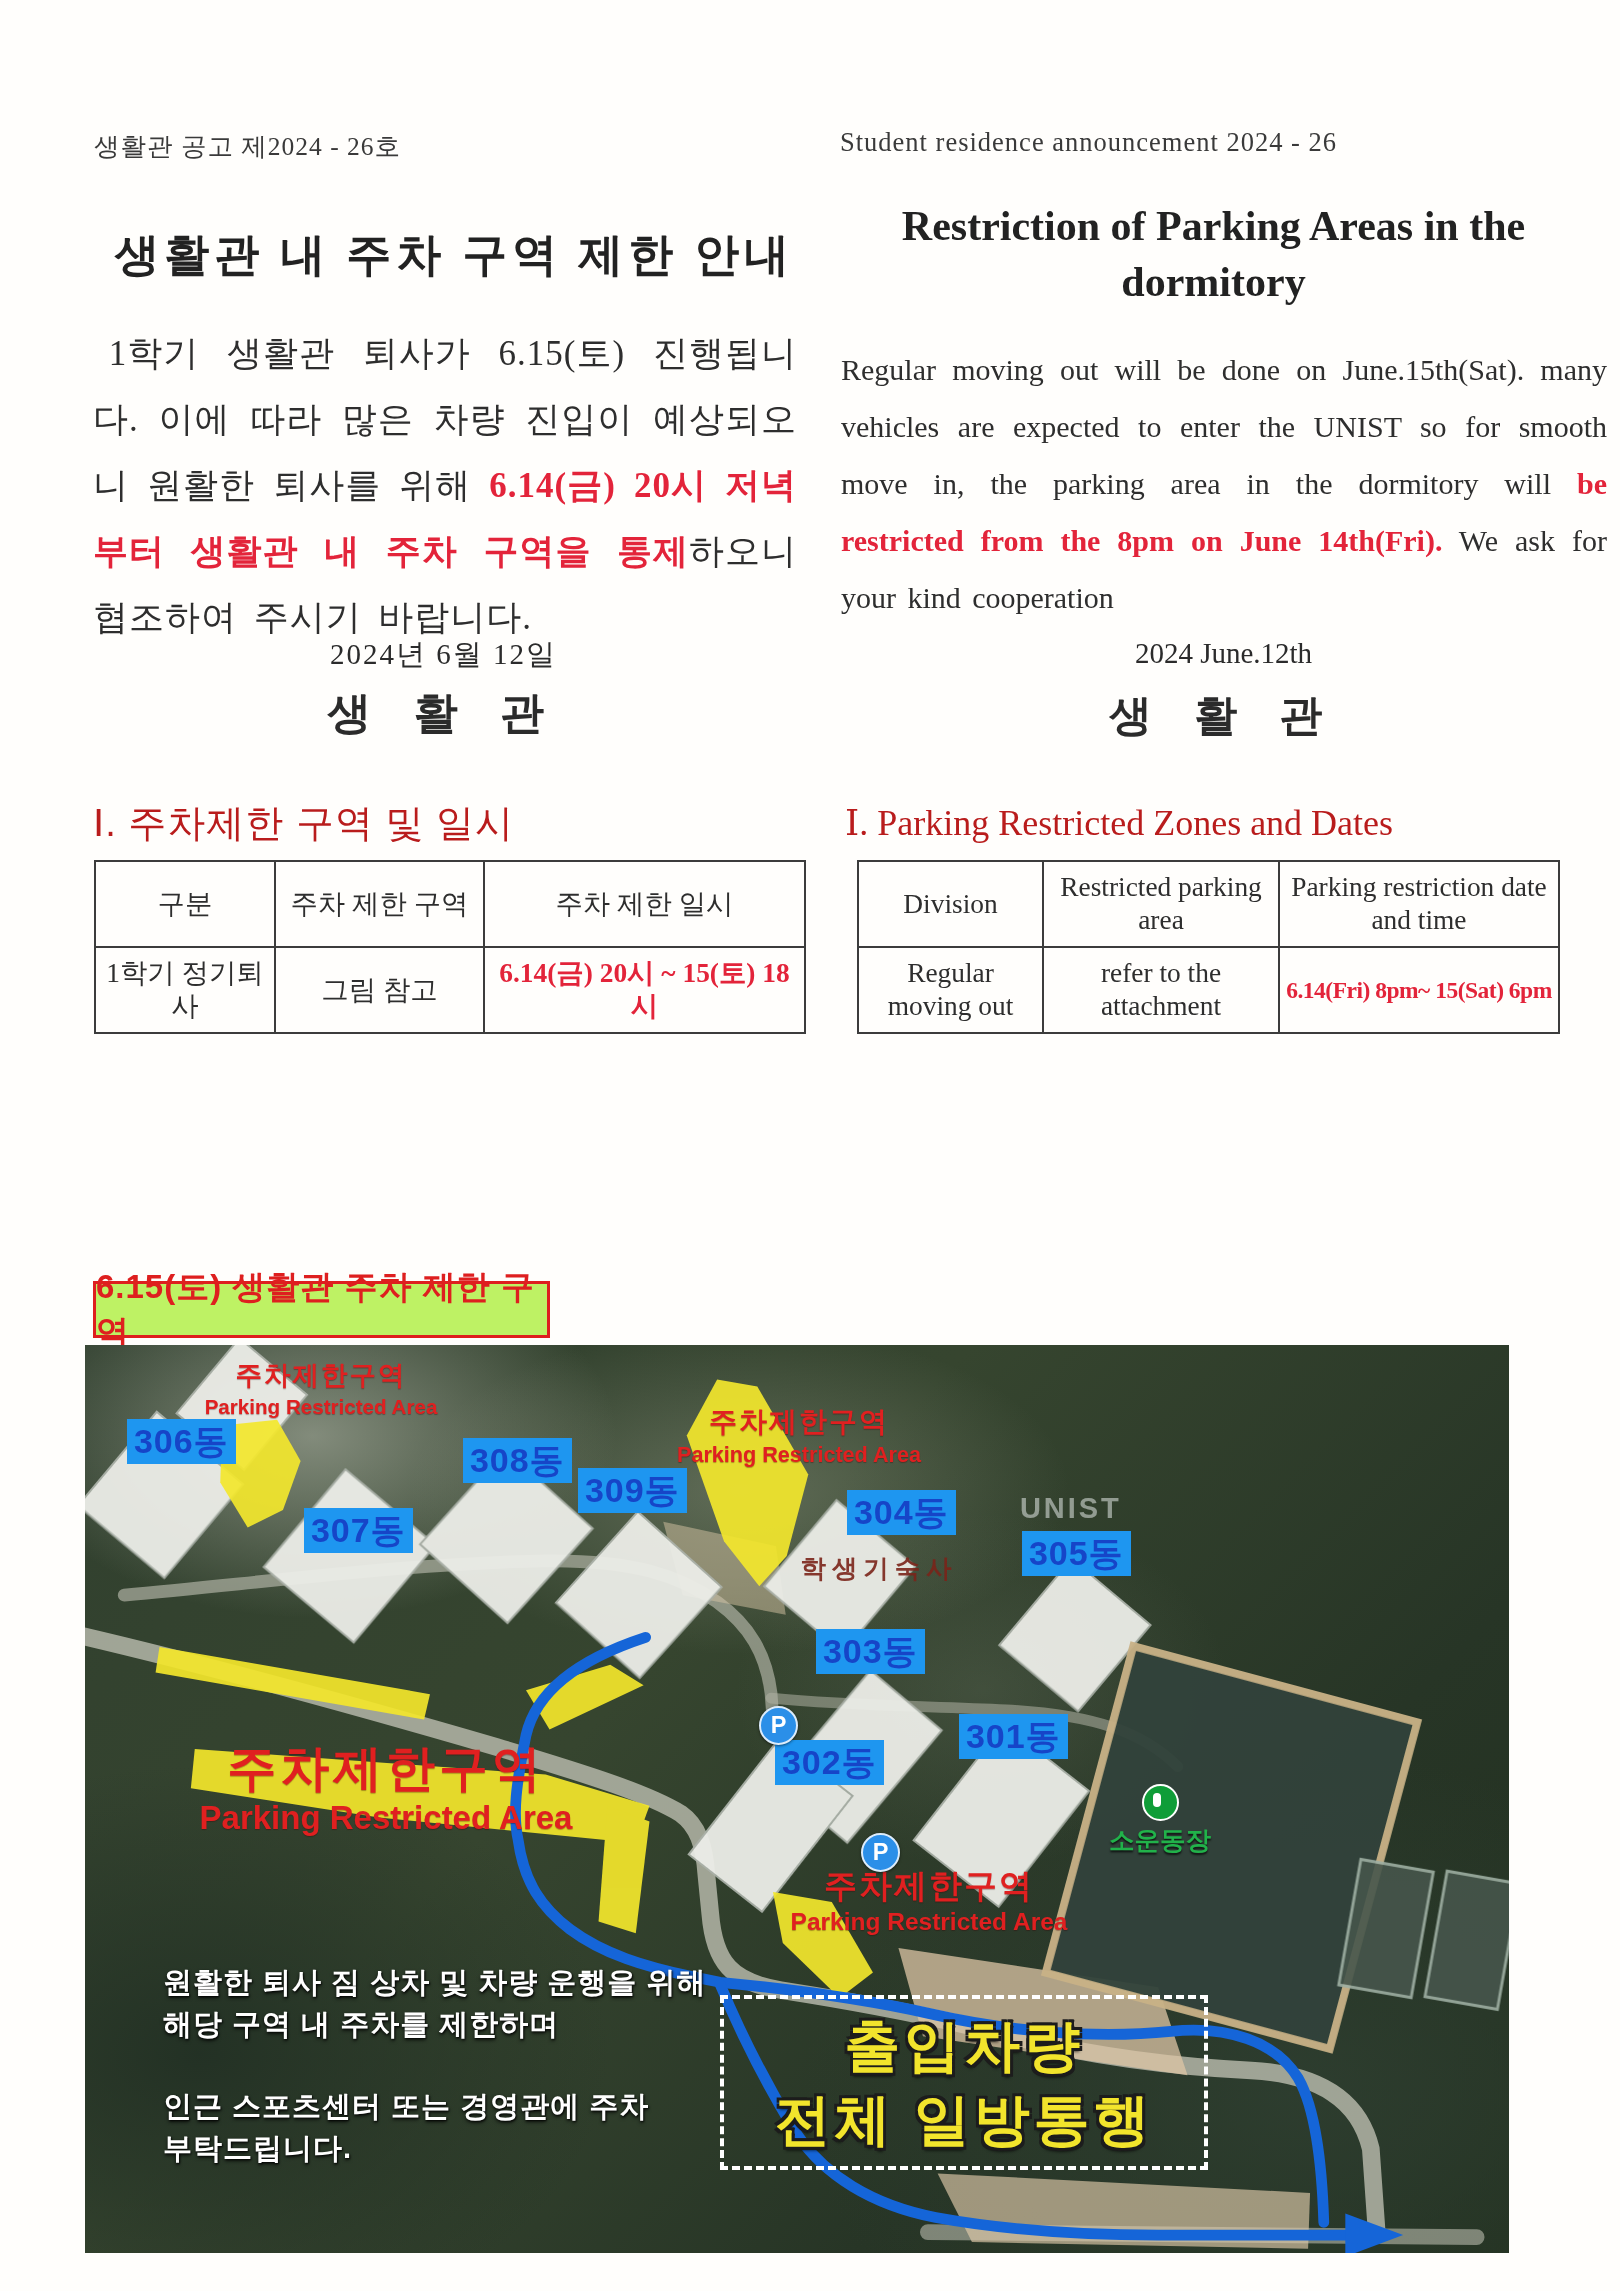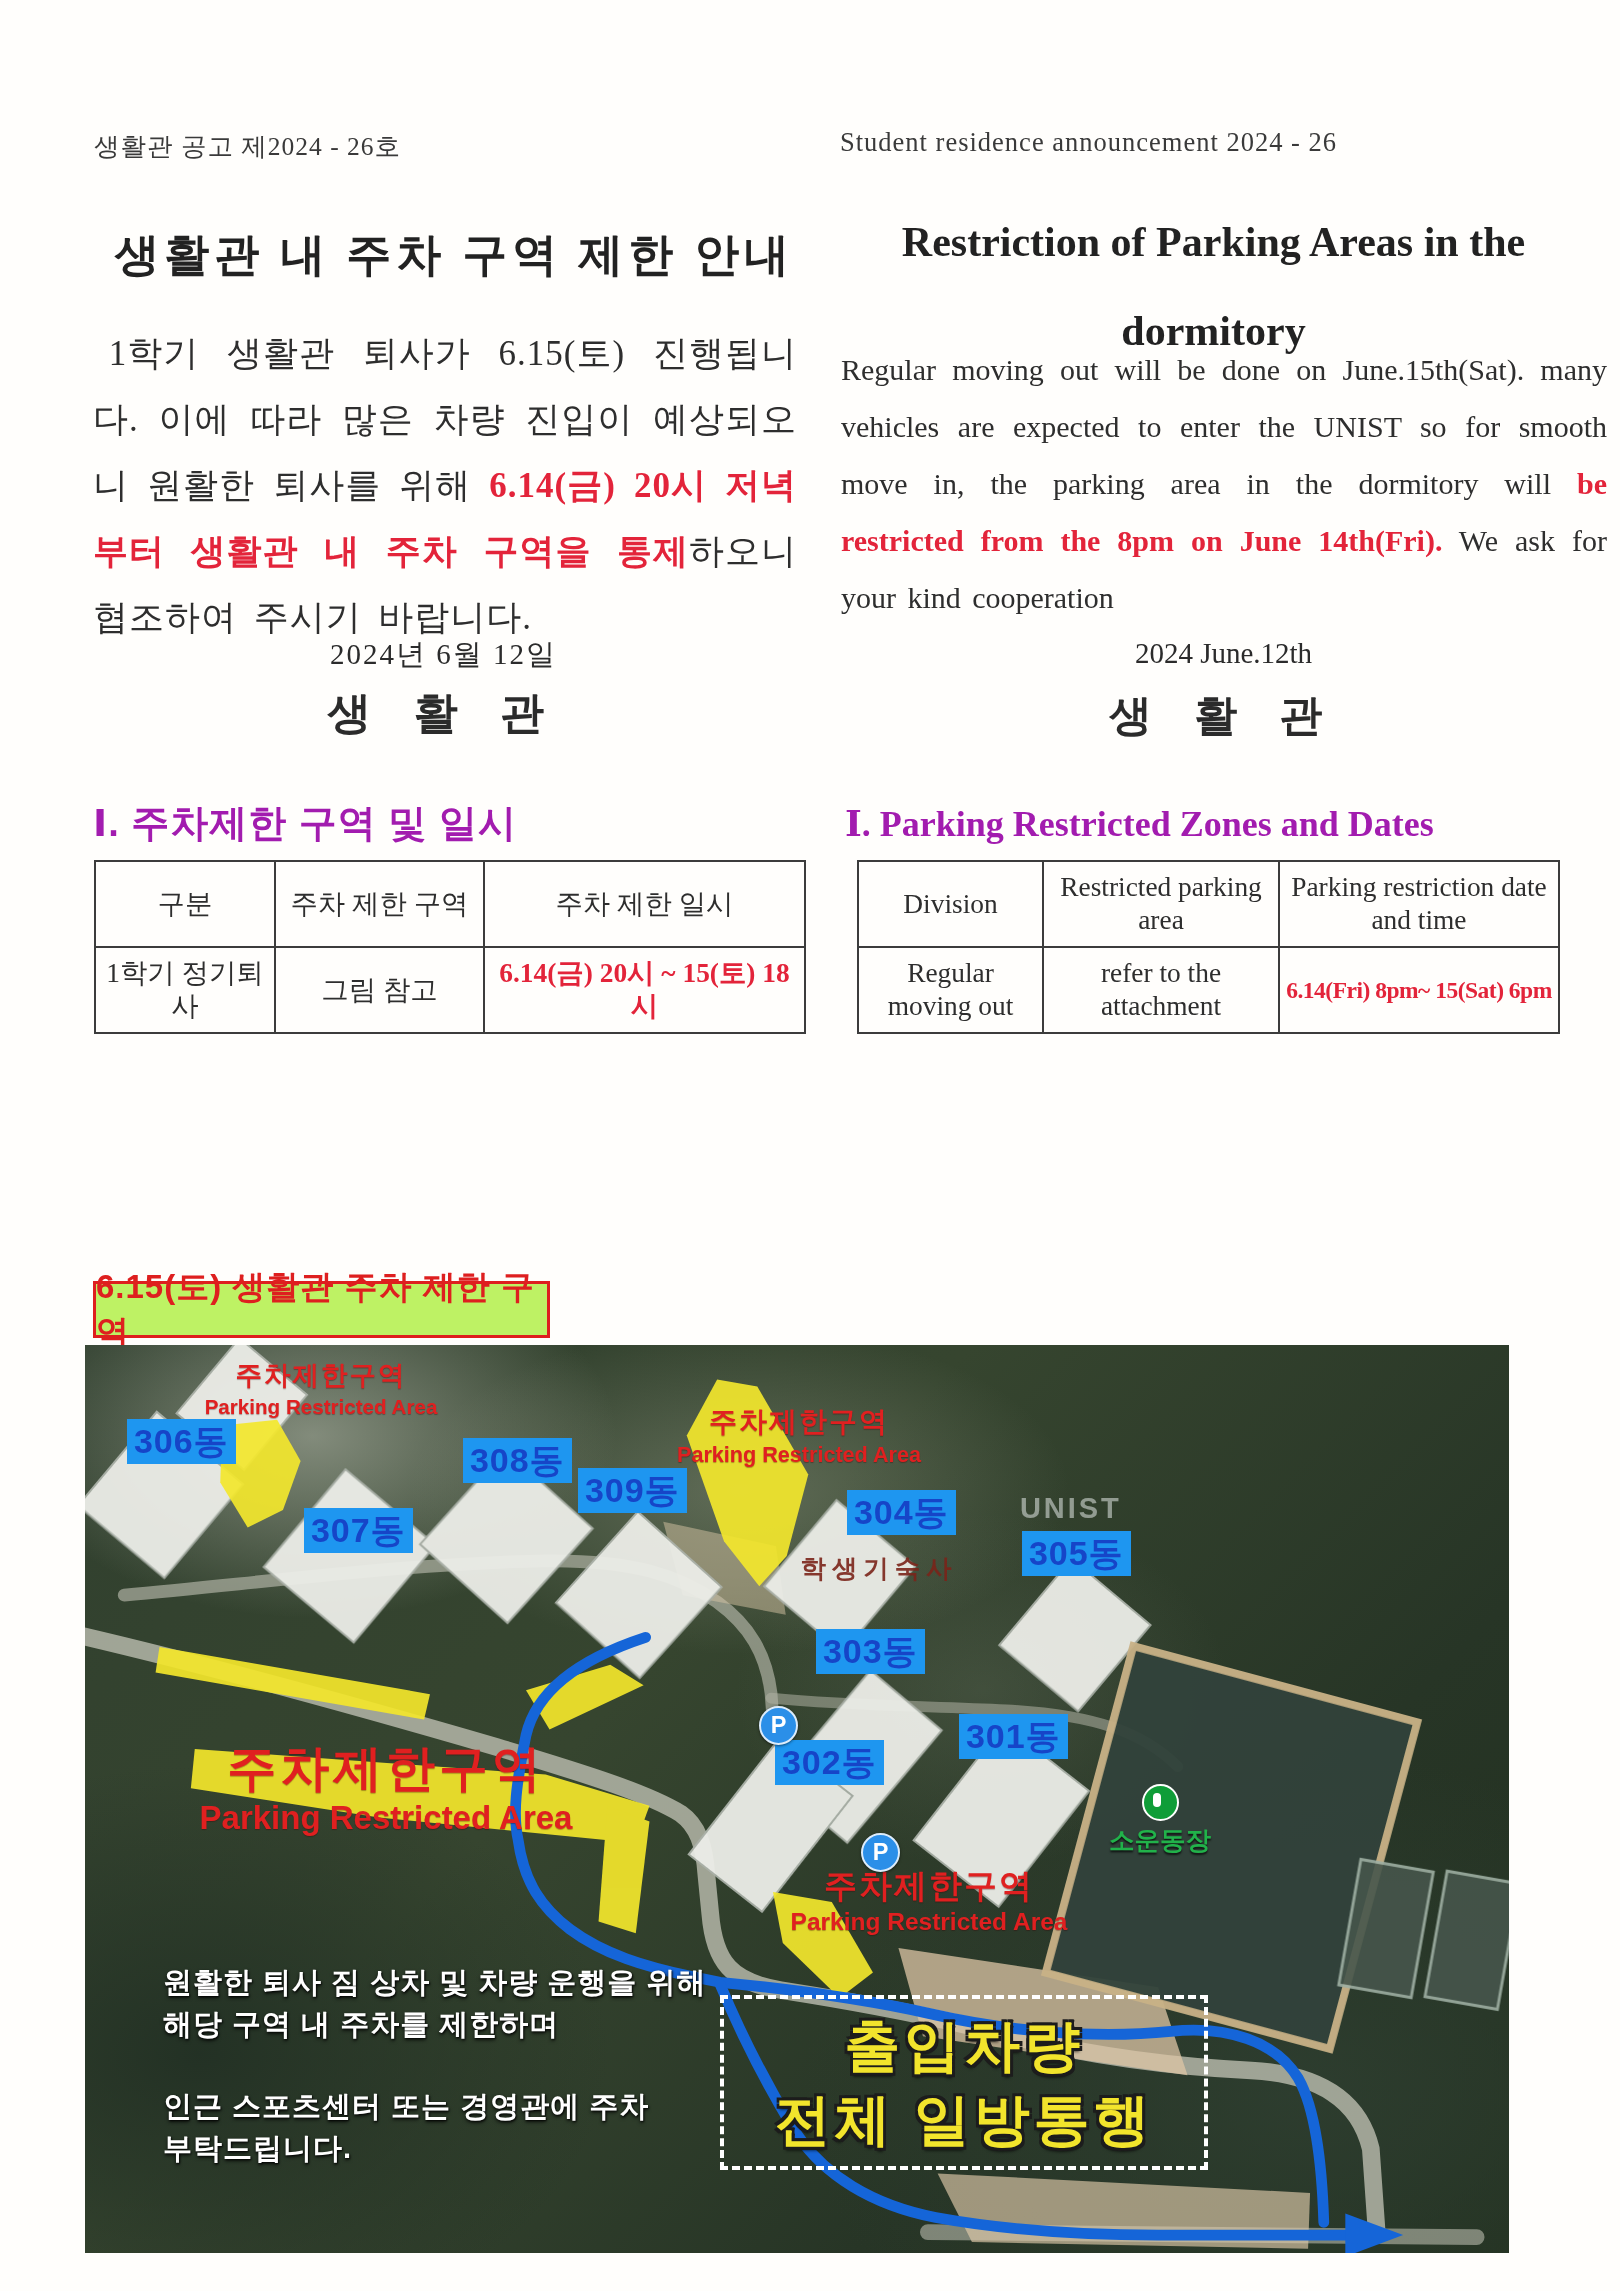--- a/index.html
+++ b/index.html
@@ -9,37 +9,37 @@
 
   
   .hdr{font-size:25.5px;color:#3a3a3a;letter-spacing:1px;}
   #hdr-left{left:94px;top:129px;}
   #hdr-right{left:840px;top:127px;font-size:26.5px;}
 
   
   #kr-title{left:93px;top:206px;width:701px;text-align:right;font-size:45px;font-weight:700;
             letter-spacing:4.9px;color:#222;margin-top:19px;}
   #en-title{left:851px;top:198px;width:725px;text-align:center;font-size:42px;font-weight:600;
-            line-height:89px;color:#222;}
+            line-height:56px;color:#222;}
 
   
   .bodytxt{text-align:justify;color:#2e2e2e;}
   #kr-body{left:93px;top:321px;width:704px;font-size:35px;line-height:66px;letter-spacing:1px;
            word-spacing:6.9px;text-indent:15.7px;}
   #en-body{left:841px;top:341px;width:766px;font-size:30px;line-height:57px;word-spacing:3.9px;}
   .red{color:#e3243a;font-weight:700;}
 
   
   #kr-date{left:93px;top:635px;width:701px;text-align:center;font-size:29px;letter-spacing:2px;}
   #kr-sig{left:93px;top:684px;width:701px;text-align:center;font-size:44px;font-weight:700;letter-spacing:15.7px;}
   #en-date{left:841px;top:637px;width:765px;text-align:center;font-size:29px;}
   #en-sig{left:841px;top:687px;width:765px;text-align:center;font-size:43px;font-weight:700;letter-spacing:15.7px;}
 
   
-  .sec{font-weight:700;color:#a21caf;text-align:right;}
+  .sec{font-weight:400;color:#b91c1c;text-align:right;}
   #kr-sec{left:93px;top:798px;font-size:38px;font-family:"Liberation Sans","DejaVu Sans",sans-serif;letter-spacing:1px;}
   #en-sec{left:845px;top:802px;font-size:36px;}
 
   
   table.doc{border-collapse:collapse;table-layout:fixed;font-size:27.4px;text-align:center;color:#2e2e2e;}
   table.doc td{border:2px solid #3c3c3c;vertical-align:middle;padding:0 3.9px;line-height:33px;}
   #kr-table{left:94px;top:860px;}
   #en-table{left:857px;top:860px;}
   #kr-table td{height:84px;}
   #en-table td{height:84px;}

